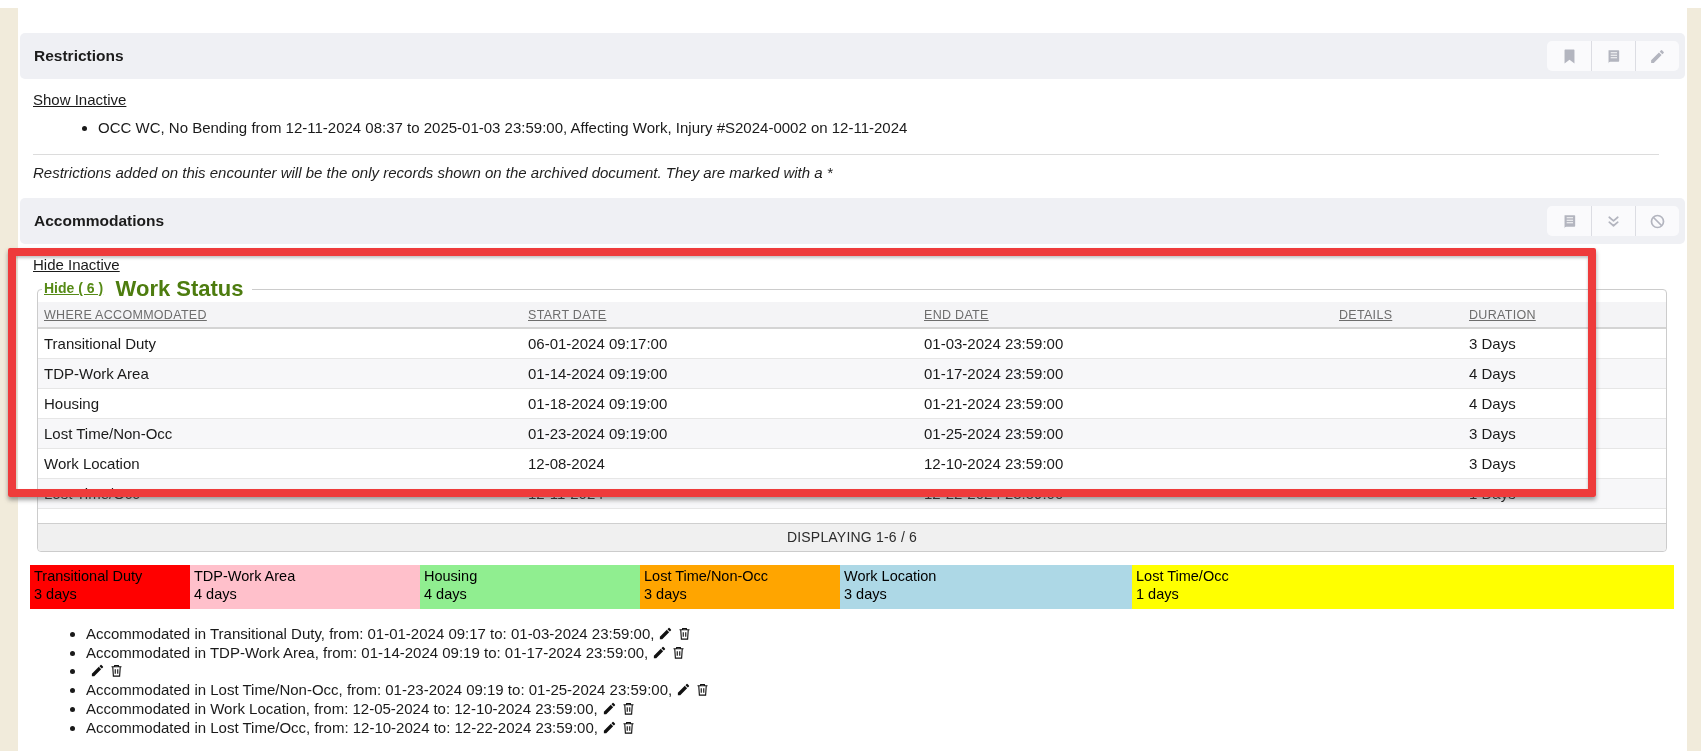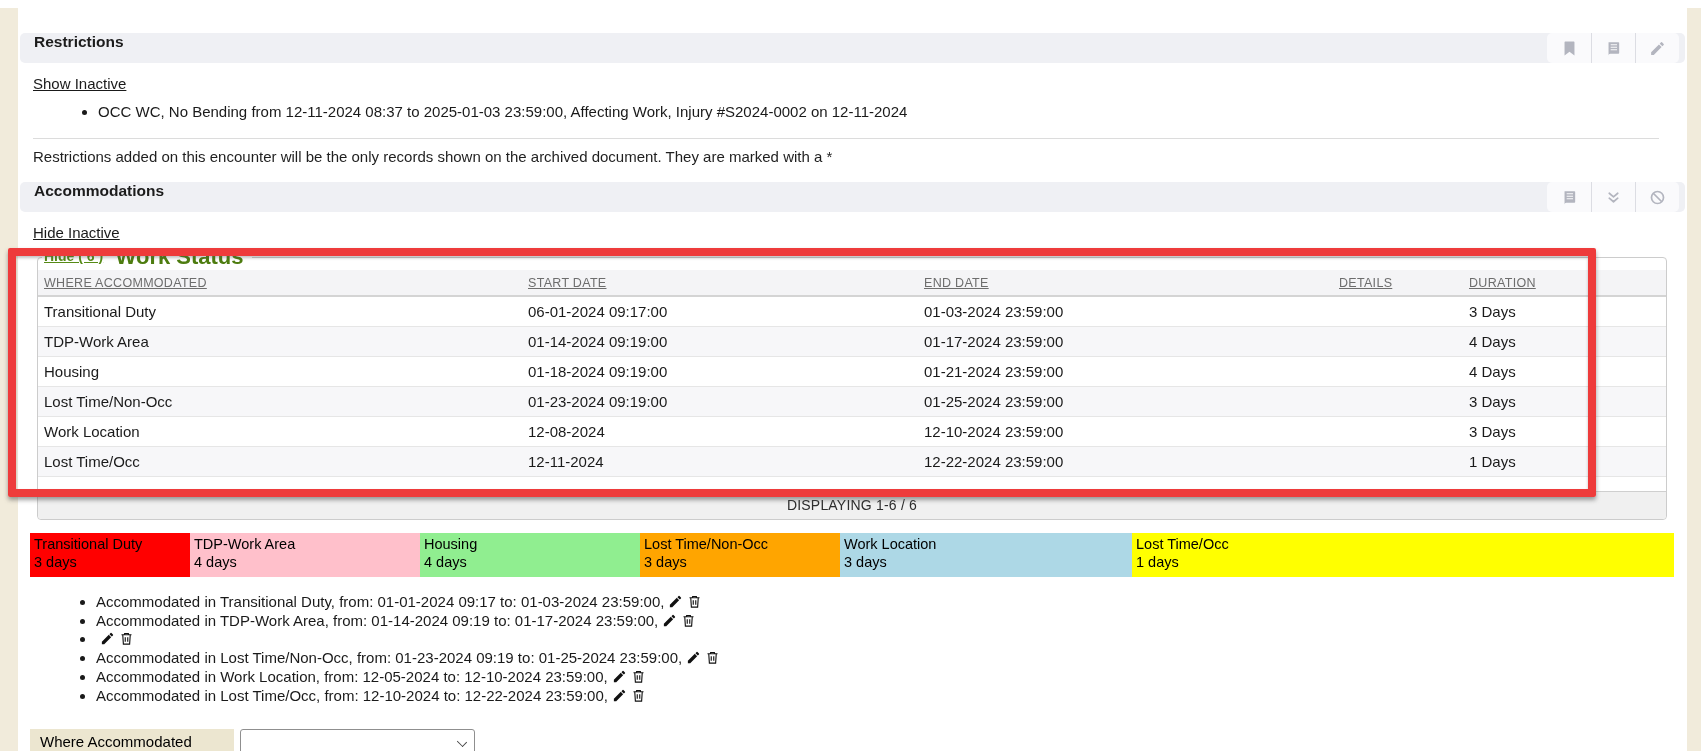--- a/index.html
+++ b/index.html
@@ -9,22 +9,22 @@
     font-family:"Liberation Sans","DejaVu Sans",sans-serif;
     color:#1a1a1a;
   }
   .top-strip { position:absolute; left:0; top:0; width:1701px; height:8px; background:#ffffff; }
   .panel {
     position:absolute; left:18px; top:8px; width:1669px; height:743px;
     background:#ffffff;
   }
   
   .section-bar {
-    margin:0 2px; height:30px; background:#eff0f4; border-radius:5px;
-    display:flex; align-items:flex-start; padding:0 4px 0 14px;
+    margin:0 2px; height:46px; background:#eff0f4; border-radius:5px;
+    display:flex; align-items:center; padding:0 4px 0 14px;
   }
   .section-title { font-size:15.5px; font-weight:bold; color:#1c1c1c; }
   .bar-spacer { flex:1; }
   .icon-group {
     display:flex; align-items:stretch; background:#fafafc; border-radius:5px;
     height:30px; margin-right:2px;
   }
   .icon-cell {
     width:44px; display:flex; align-items:center; justify-content:center;
     color:#b3b5bf; cursor:pointer;
@@ -32,21 +32,21 @@
   .icon-cell + .icon-cell { border-left:1px solid #dcdde3; }
   .icon-cell svg { width:17px; height:17px; }
   
   .toggle-link {
     display:inline-block; margin:12px 0 0 15px; font-size:15px;
     text-decoration:underline; color:#1a1a1a; cursor:pointer;
   }
   ul.restriction-list { margin:10px 0 0 0; padding-left:80px; }
   ul.restriction-list li { font-size:15px; line-height:18px; }
   .hr-line { border:none; border-top:1px solid #dcdcdc; margin:17px 28px 0 15px; }
-  .note { margin:9px 0 0 15px; font-size:15px; color:#1f1f1f; }
+  .note { margin:9px 0 0 15px; font-style:italic; font-size:15px; color:#1f1f1f; }
   
   fieldset.work-status {
     margin:2px 20px 0 19px; border:1px solid #cccccc; border-radius:4px;
     padding:0;
   }
   fieldset.work-status legend {
     margin-left:4px; padding:0 8px 0 2px; white-space:nowrap;
   }
   .hide-link {
     font-size:14px; font-weight:bold; color:#568a16; text-decoration:underline;
@@ -68,21 +68,21 @@
   .ws-footer {
     background:#f0f0f0; border-top:1px solid #cfcfcf; text-align:center;
     font-size:14px; color:#2c2c2c; padding:5px 0 6px 0; letter-spacing:0.2px;
     border-radius:0 0 4px 4px; margin-top:14px;
   }
   
   .timeline { display:flex; margin:13px 0 0 12px; height:44px; }
   .tl-seg { padding:2px 0 0 4px; overflow:hidden; }
   .tl-name, .tl-days { font-size:14.5px; line-height:18px; color:#000; white-space:nowrap; }
   
-  ul.entry-list { margin:16px 0 0 18px; padding-left:60px; }
+  ul.entry-list { margin:16px 0 0 8px; padding-left:60px; }
   ul.entry-list li { font-size:15px; line-height:18.7px; }
   .entry-actions { display:inline-flex; align-items:center; gap:4px; margin-left:4px; vertical-align:-2px; }
   .entry-actions svg { width:15px; height:15px; color:#111; cursor:pointer; }
   
   .form-row { display:flex; margin:24px 0 0 12px; align-items:flex-start; }
   .form-label {
     width:204px; background:#ece6d0; font-size:15px; padding:4px 0 8px 10px;
     color:#000;
   }
   .form-select {

